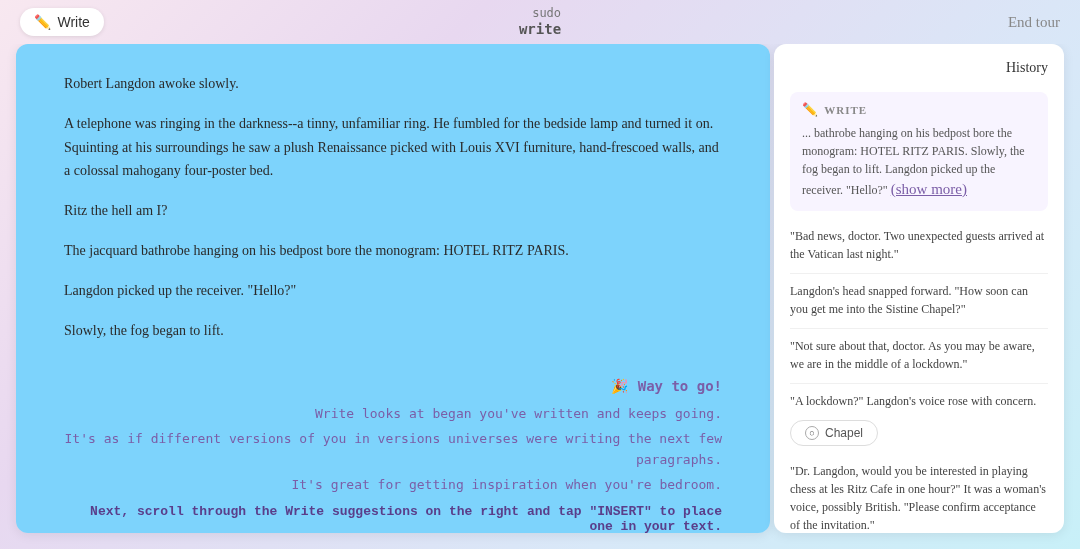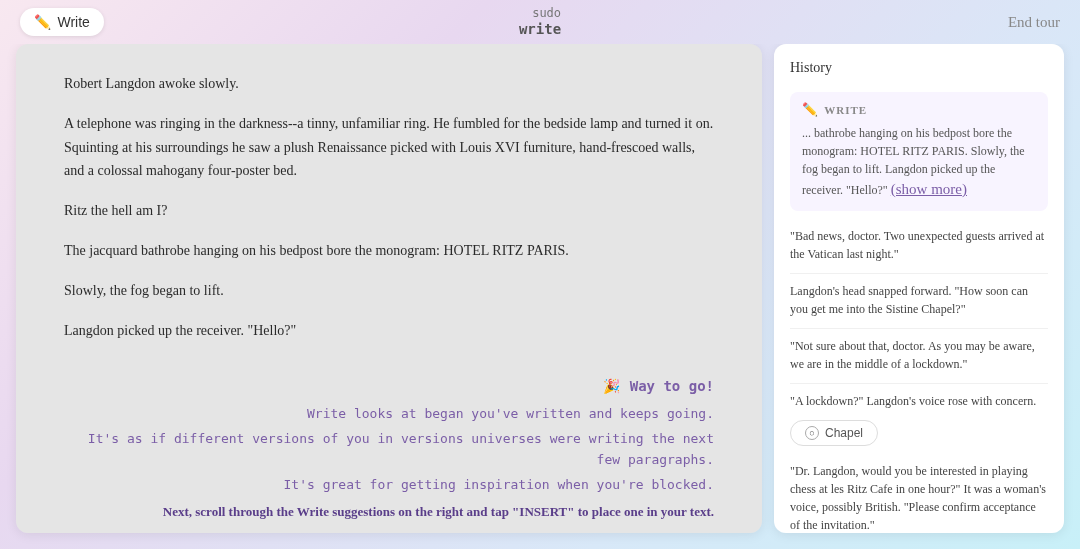--- a/index.html
+++ b/index.html
@@ -76,24 +76,24 @@
       display: flex;
       flex: 1;
       gap: 0;
       padding: 0 16px 16px 16px;
       overflow: hidden;
     }
 
     
     .editor-panel {
       flex: 1;
-      background: #e5e5e5;
+      background: #7dd3fc;
       border-radius: 12px;
       padding: 28px 48px;
-      margin-right: 12px;
+      margin-right: 4px;
       overflow-y: auto;
       box-shadow: 0 2px 12px rgba(0,0,0,0.08);
     }
 
     .editor-text {
       font-size: 14px;
       line-height: 1.7;
       color: #2a2a2a;
       font-family: 'Georgia', serif;
     }
@@ -125,40 +125,40 @@
       font-size: 13px;
       color: #7b5ea7;
       line-height: 1.6;
       font-family: monospace;
       margin-bottom: 4px;
     }
 
     .suggestion-highlight {
       font-weight: bold;
       color: #5a3e8a;
-      font-family: Liberation Serif, serif;
+      font-family: Liberation Mono, monospace;
       font-size: 13px;
       margin-top: 8px;
     }
 
     
     .history-panel {
       width: 290px;
       background: white;
       border-radius: 12px;
       padding: 16px;
       overflow-y: auto;
       box-shadow: 0 2px 12px rgba(0,0,0,0.08);
       display: flex;
       flex-direction: column;
       gap: 12px;
     }
 
     .history-title {
-      text-align: left;
+      text-align: right;
       font-size: 14px;
       color: #333;
       font-weight: normal;
       font-family: 'Georgia', serif;
       margin-bottom: 4px;
     }
 
     .write-section {
       background: #f8f4ff;
       border-radius: 8px;
@@ -258,29 +258,29 @@
 </div>
 
 <div class="main-content">
 
   <div class="editor-panel">
     <div class="editor-text">
       <p>Robert Langdon awoke slowly.</p>
       <p>A telephone was ringing in the darkness--a tinny, unfamiliar ring. He fumbled for the bedside lamp and turned it on. Squinting at his surroundings he saw a plush Renaissance picked with Louis XVI furniture, hand-frescoed walls, and a colossal mahogany four-poster bed.</p>
       <p>Ritz the hell am I?</p>
       <p>The jacquard bathrobe hanging on his bedpost bore the monogram: HOTEL RITZ PARIS.</p>
+      <p>Langdon picked up the receiver. "Hello?"</p>
       <p>Slowly, the fog began to lift.</p>
-      <p>Langdon picked up the receiver. "Hello?"</p>
     </div>
 
     <div class="suggestion-area">
       <div class="way-to-go">🎉 Way to go!</div>
       <div class="suggestion-text">Write looks at began you've written and keeps going.</div>
       <div class="suggestion-text">It's as if different versions of you in versions universes were writing the next few paragraphs.</div>
-      <div class="suggestion-text">It's great for getting inspiration when you're blocked.</div>
+      <div class="suggestion-text">It's great for getting inspiration when you're bedroom.</div>
       <div class="suggestion-highlight">Next, scroll through the Write suggestions on the right and tap "INSERT" to place one in your text.</div>
     </div>
   </div>
 
   <div class="history-panel">
     <div class="history-title">History</div>
 
     <div class="write-section">
       <div class="write-label">
         <span style="font-size:13px;">✏️</span>

